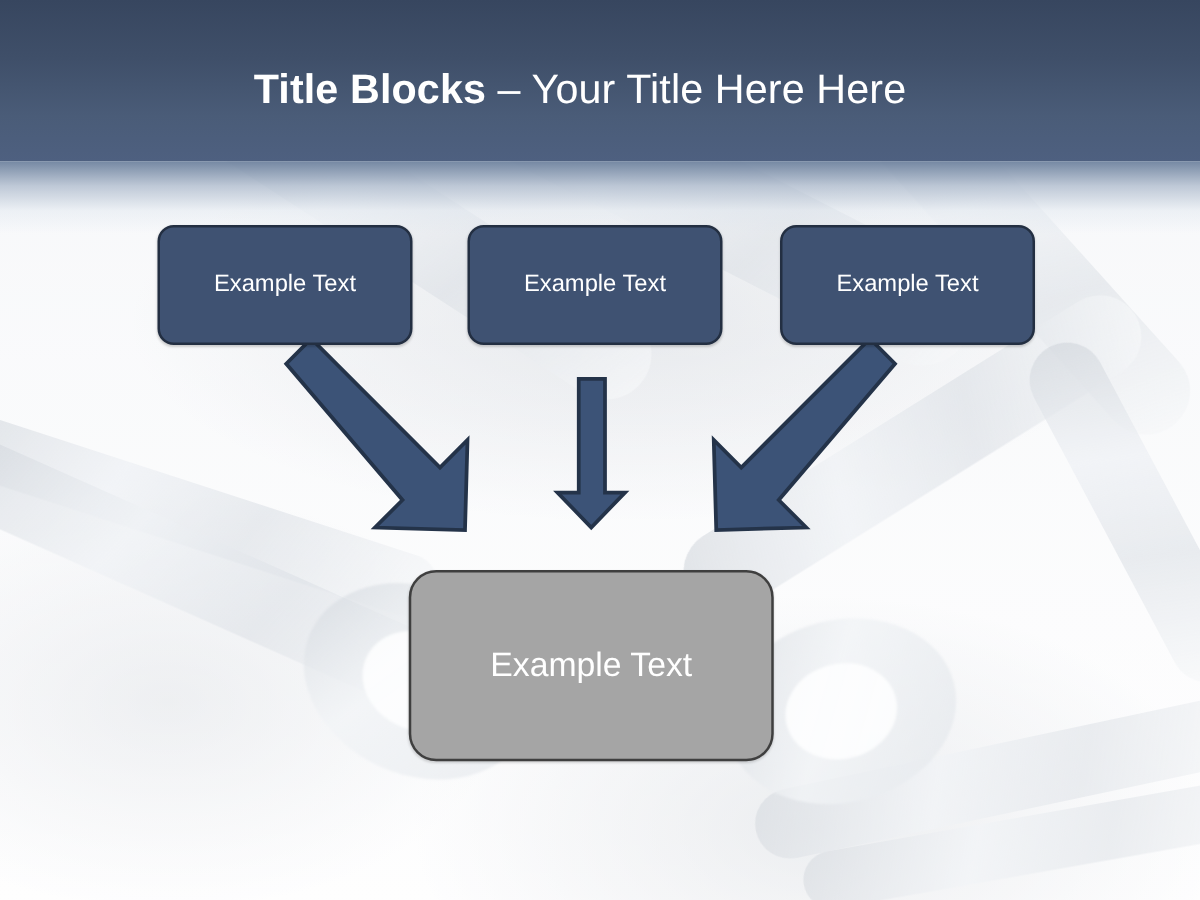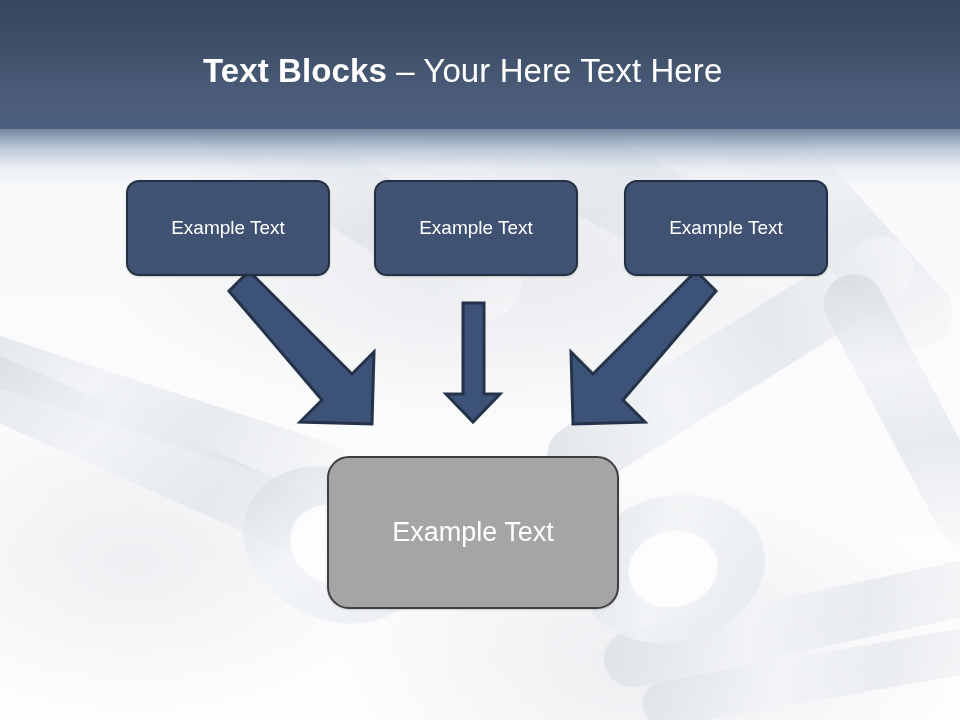--- a/index.html
+++ b/index.html
@@ -183,21 +183,21 @@
     <div class="tool" id="tool-d"></div>
     <div class="tool" id="tool-c"></div>
     <div class="tool-head" id="tool-c-head"></div>
   </div>
   <div id="bg-wash"></div>
 
   <div id="header-band"></div>
   <div id="header-fade"></div>
 
   <div id="slide-title">
-    <span class="title-strong">Text Blocks</span><span class="title-light"> – </span><span class="title-light">Your Here Text Here</span>
+    <span class="title-strong">Title Blocks</span><span class="title-light"> – </span><span class="title-light">Your Title Here Here</span>
   </div>
 
   <svg class="arrow-svg" viewBox="0 0 960 720">
 
     <polygon class="arrow-shape" points="229,291 249,271 352,374 374,352 372,424 300,422 322,400"></polygon>
 
     <polygon class="arrow-shape" points="463,303 484,303 484,394 500,394 473,422 446,394 463,394"></polygon>
 
     <polygon class="arrow-shape" points="716,291 696,271 593,374 571,352 573,424 645,422 623,400"></polygon>
   </svg>

